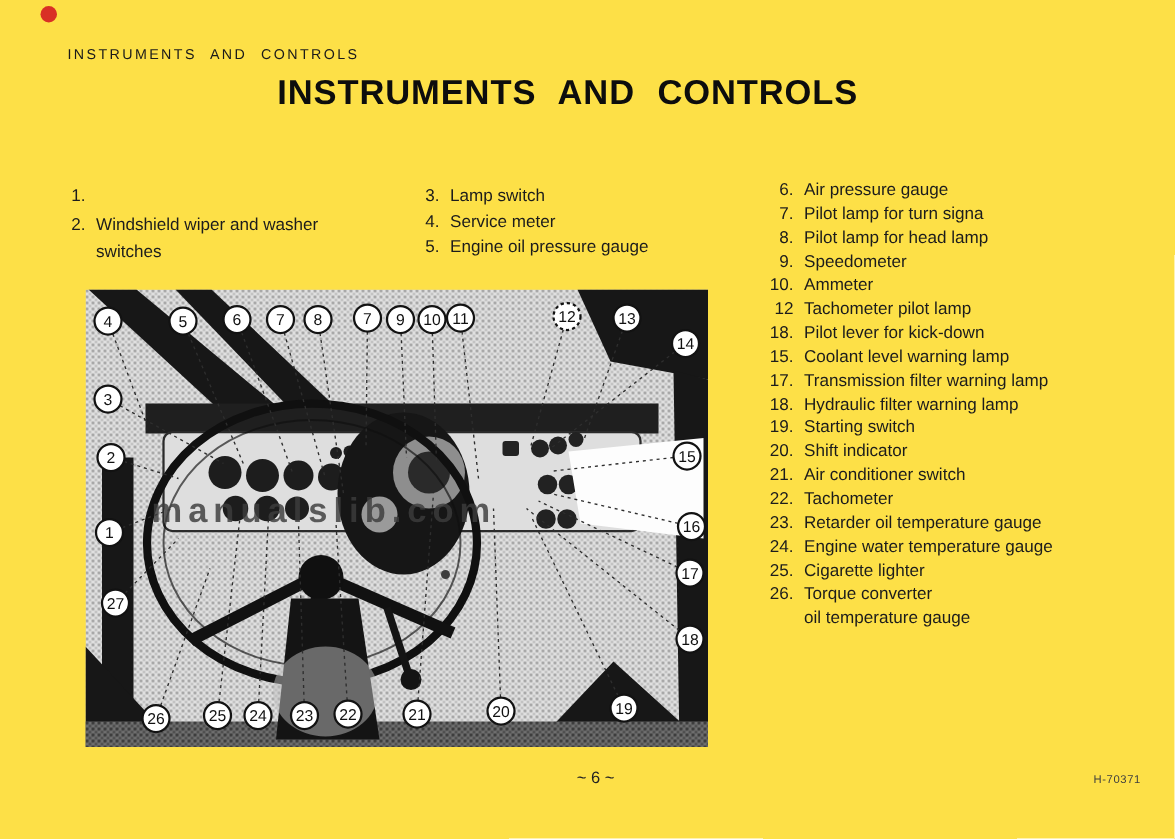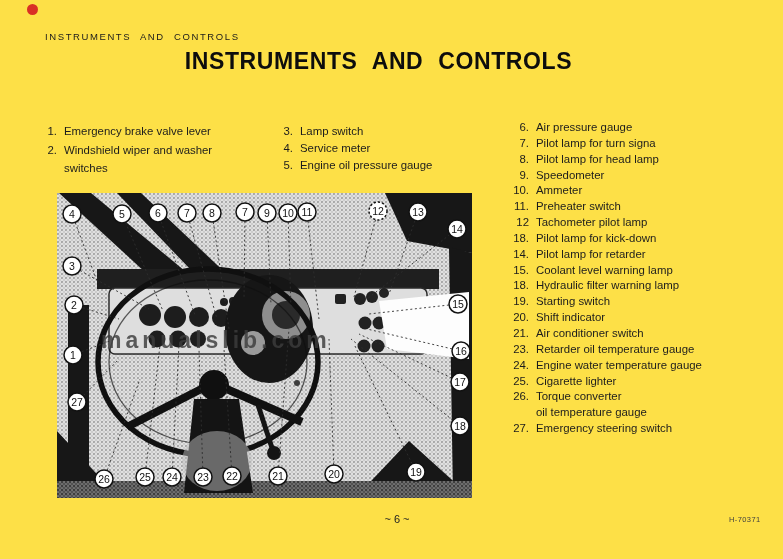--- a/index.html
+++ b/index.html
@@ -44,21 +44,20 @@
 
   <div class="red-dot"></div>
 
   <div class="running-header">INSTRUMENTS AND CONTROLS</div>
 
   <h1 class="page-title">INSTRUMENTS AND CONTROLS</h1>
 
   <div class="legend-col col1">
       <div class="legend-row">
         <span class="num">1.</span>
-        <span class="txt">Emergency brake valve lever</span>
       </div>
       <div class="legend-row">
         <span class="num">2.</span>
         <span class="txt">Windshield wiper and washer</span>
       </div>
       <div class="legend-row">
         <span class="num"></span>
         <span class="txt">switches</span>
       </div>
     </div>
@@ -91,78 +90,74 @@
       </div>
       <div class="legend-row">
         <span class="num">9.</span>
         <span class="txt">Speedometer</span>
       </div>
       <div class="legend-row">
         <span class="num">10.</span>
         <span class="txt">Ammeter</span>
       </div>
       <div class="legend-row">
-        <span class="num">11.</span>
-        <span class="txt">Preheater switch</span>
-      </div>
-      <div class="legend-row">
         <span class="num">12</span>
         <span class="txt">Tachometer pilot lamp</span>
       </div>
       <div class="legend-row">
         <span class="num">18.</span>
-        <span class="txt">Pilot lamp for kick-down</span>
-      </div>
-      <div class="legend-row">
-        <span class="num">14.</span>
-        <span class="txt">Pilot lamp for retarder</span>
+        <span class="txt">Pilot lever for kick-down</span>
       </div>
       <div class="legend-row">
         <span class="num">15.</span>
         <span class="txt">Coolant level warning lamp</span>
       </div>
       <div class="legend-row">
+        <span class="num">17.</span>
+        <span class="txt">Transmission filter warning lamp</span>
+      </div>
+      <div class="legend-row">
         <span class="num">18.</span>
         <span class="txt">Hydraulic filter warning lamp</span>
       </div>
       <div class="legend-row">
         <span class="num">19.</span>
         <span class="txt">Starting switch</span>
       </div>
       <div class="legend-row">
         <span class="num">20.</span>
         <span class="txt">Shift indicator</span>
       </div>
       <div class="legend-row">
         <span class="num">21.</span>
         <span class="txt">Air conditioner switch</span>
       </div>
       <div class="legend-row">
+        <span class="num">22.</span>
+        <span class="txt">Tachometer</span>
+      </div>
+      <div class="legend-row">
         <span class="num">23.</span>
         <span class="txt">Retarder oil temperature gauge</span>
       </div>
       <div class="legend-row">
         <span class="num">24.</span>
         <span class="txt">Engine water temperature gauge</span>
       </div>
       <div class="legend-row">
         <span class="num">25.</span>
         <span class="txt">Cigarette lighter</span>
       </div>
       <div class="legend-row">
         <span class="num">26.</span>
         <span class="txt">Torque converter</span>
       </div>
       <div class="legend-row">
         <span class="num"></span>
         <span class="txt">oil temperature gauge</span>
-      </div>
-      <div class="legend-row">
-        <span class="num">27.</span>
-        <span class="txt">Emergency steering switch</span>
       </div>
     </div>
 
   <div class="diagram">
     <svg width="415" height="305" viewBox="0 0 415 305">
       <defs>
         <pattern id="halftone" width="4" height="4" patternUnits="userSpaceOnUse">
           <rect width="4" height="4" fill="#e0e0e0"></rect>
           <circle cx="1" cy="1" r="1.05" fill="#a3a3a3"></circle>
           <circle cx="3" cy="3" r="0.8" fill="#b4b4b4"></circle>

